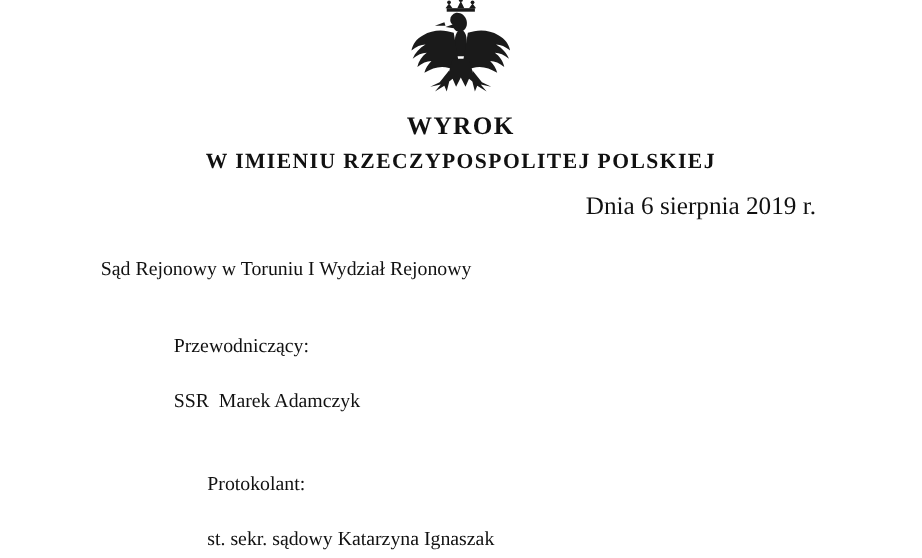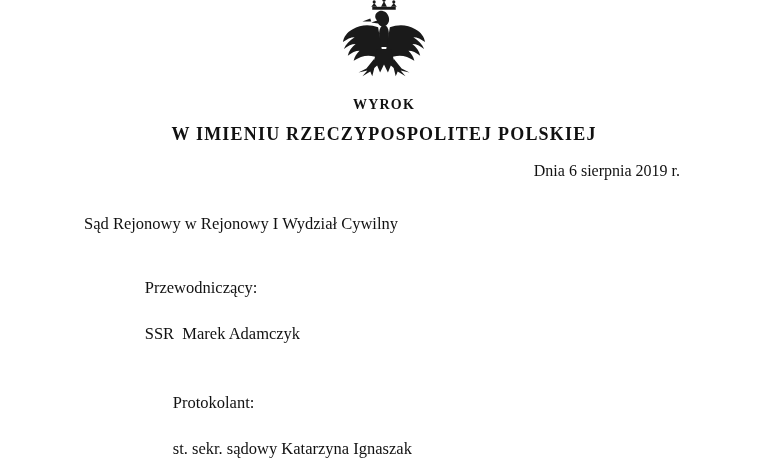--- a/index.html
+++ b/index.html
@@ -38,39 +38,39 @@
 
   
   .title-block {
     position: absolute;
     left: 0;
     top: 92px;
     width: 768px;
     text-align: center;
   }
   .title-main {
-    font-size: 14px;
+    font-size: 21px;
     font-weight: bold;
     letter-spacing: 1.2px;
     line-height: 26px;
   }
   .title-sub {
     font-size: 18px;
     font-weight: bold;
     letter-spacing: 1.2px;
     line-height: 26px;
     margin-top: 3px;
   }
 
   
   .date-line {
     position: absolute;
     right: 88px;
     top: 160px;
-    font-size: 16px;
+    font-size: 21px;
     line-height: 22px;
   }
 
   
   .body-block {
     position: absolute;
     left: 84px;
     top: 212px;
     width: 640px;
     font-size: 16.5px;
@@ -120,21 +120,21 @@
 
   <div class="title-block">
     <div class="title-main">WYROK</div>
     <div class="title-sub">W  IMIENIU  RZECZYPOSPOLITEJ  POLSKIEJ</div>
   </div>
 
   <div class="date-line">Dnia 6 sierpnia 2019 r.</div>
 
   <div class="body-block">
 
-    <div class="ln">Sąd Rejonowy w Rejonowy I Wydział Cywilny</div>
+    <div class="ln">Sąd Rejonowy w Toruniu I Wydział Rejonowy</div>
 
     <div class="gap-lg"></div>
 
     <div class="ln indent-1">
       <span>Przewodniczący:</span>
       <span>&nbsp;&nbsp;</span>
       <span>SSR  Marek Adamczyk</span>
     </div>
     <div class="ln indent-2">
       <span>Protokolant:</span>

